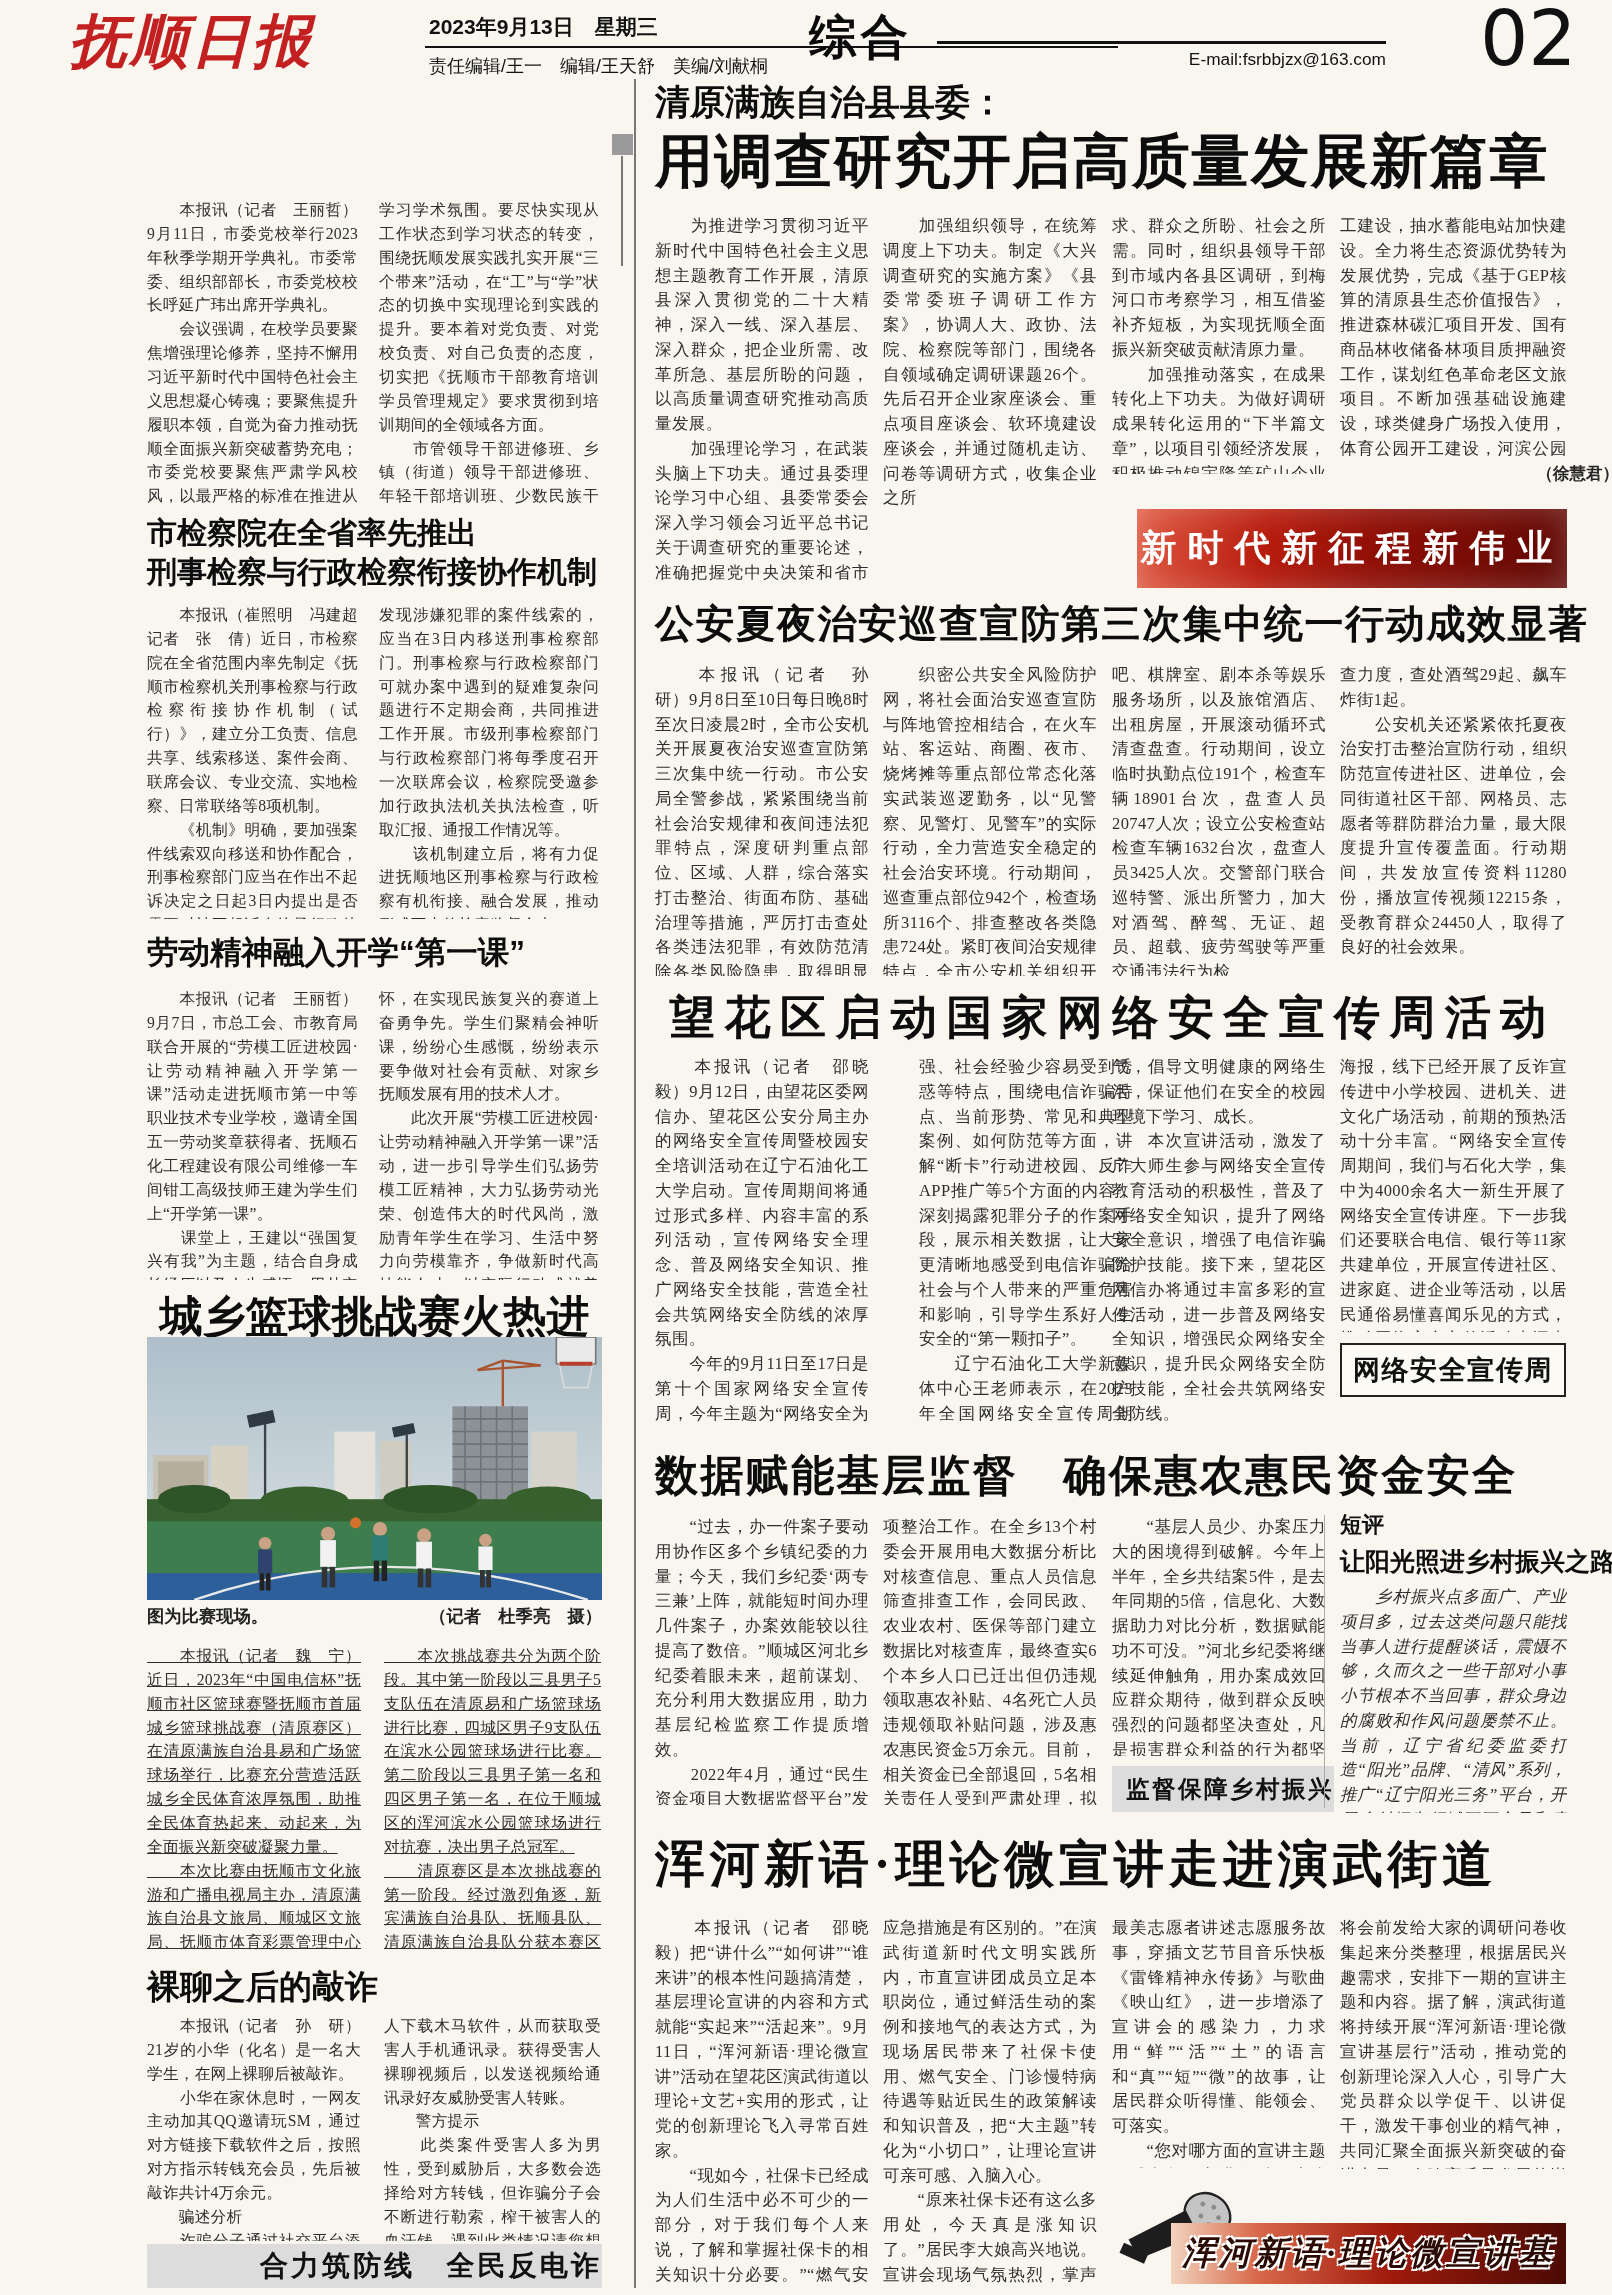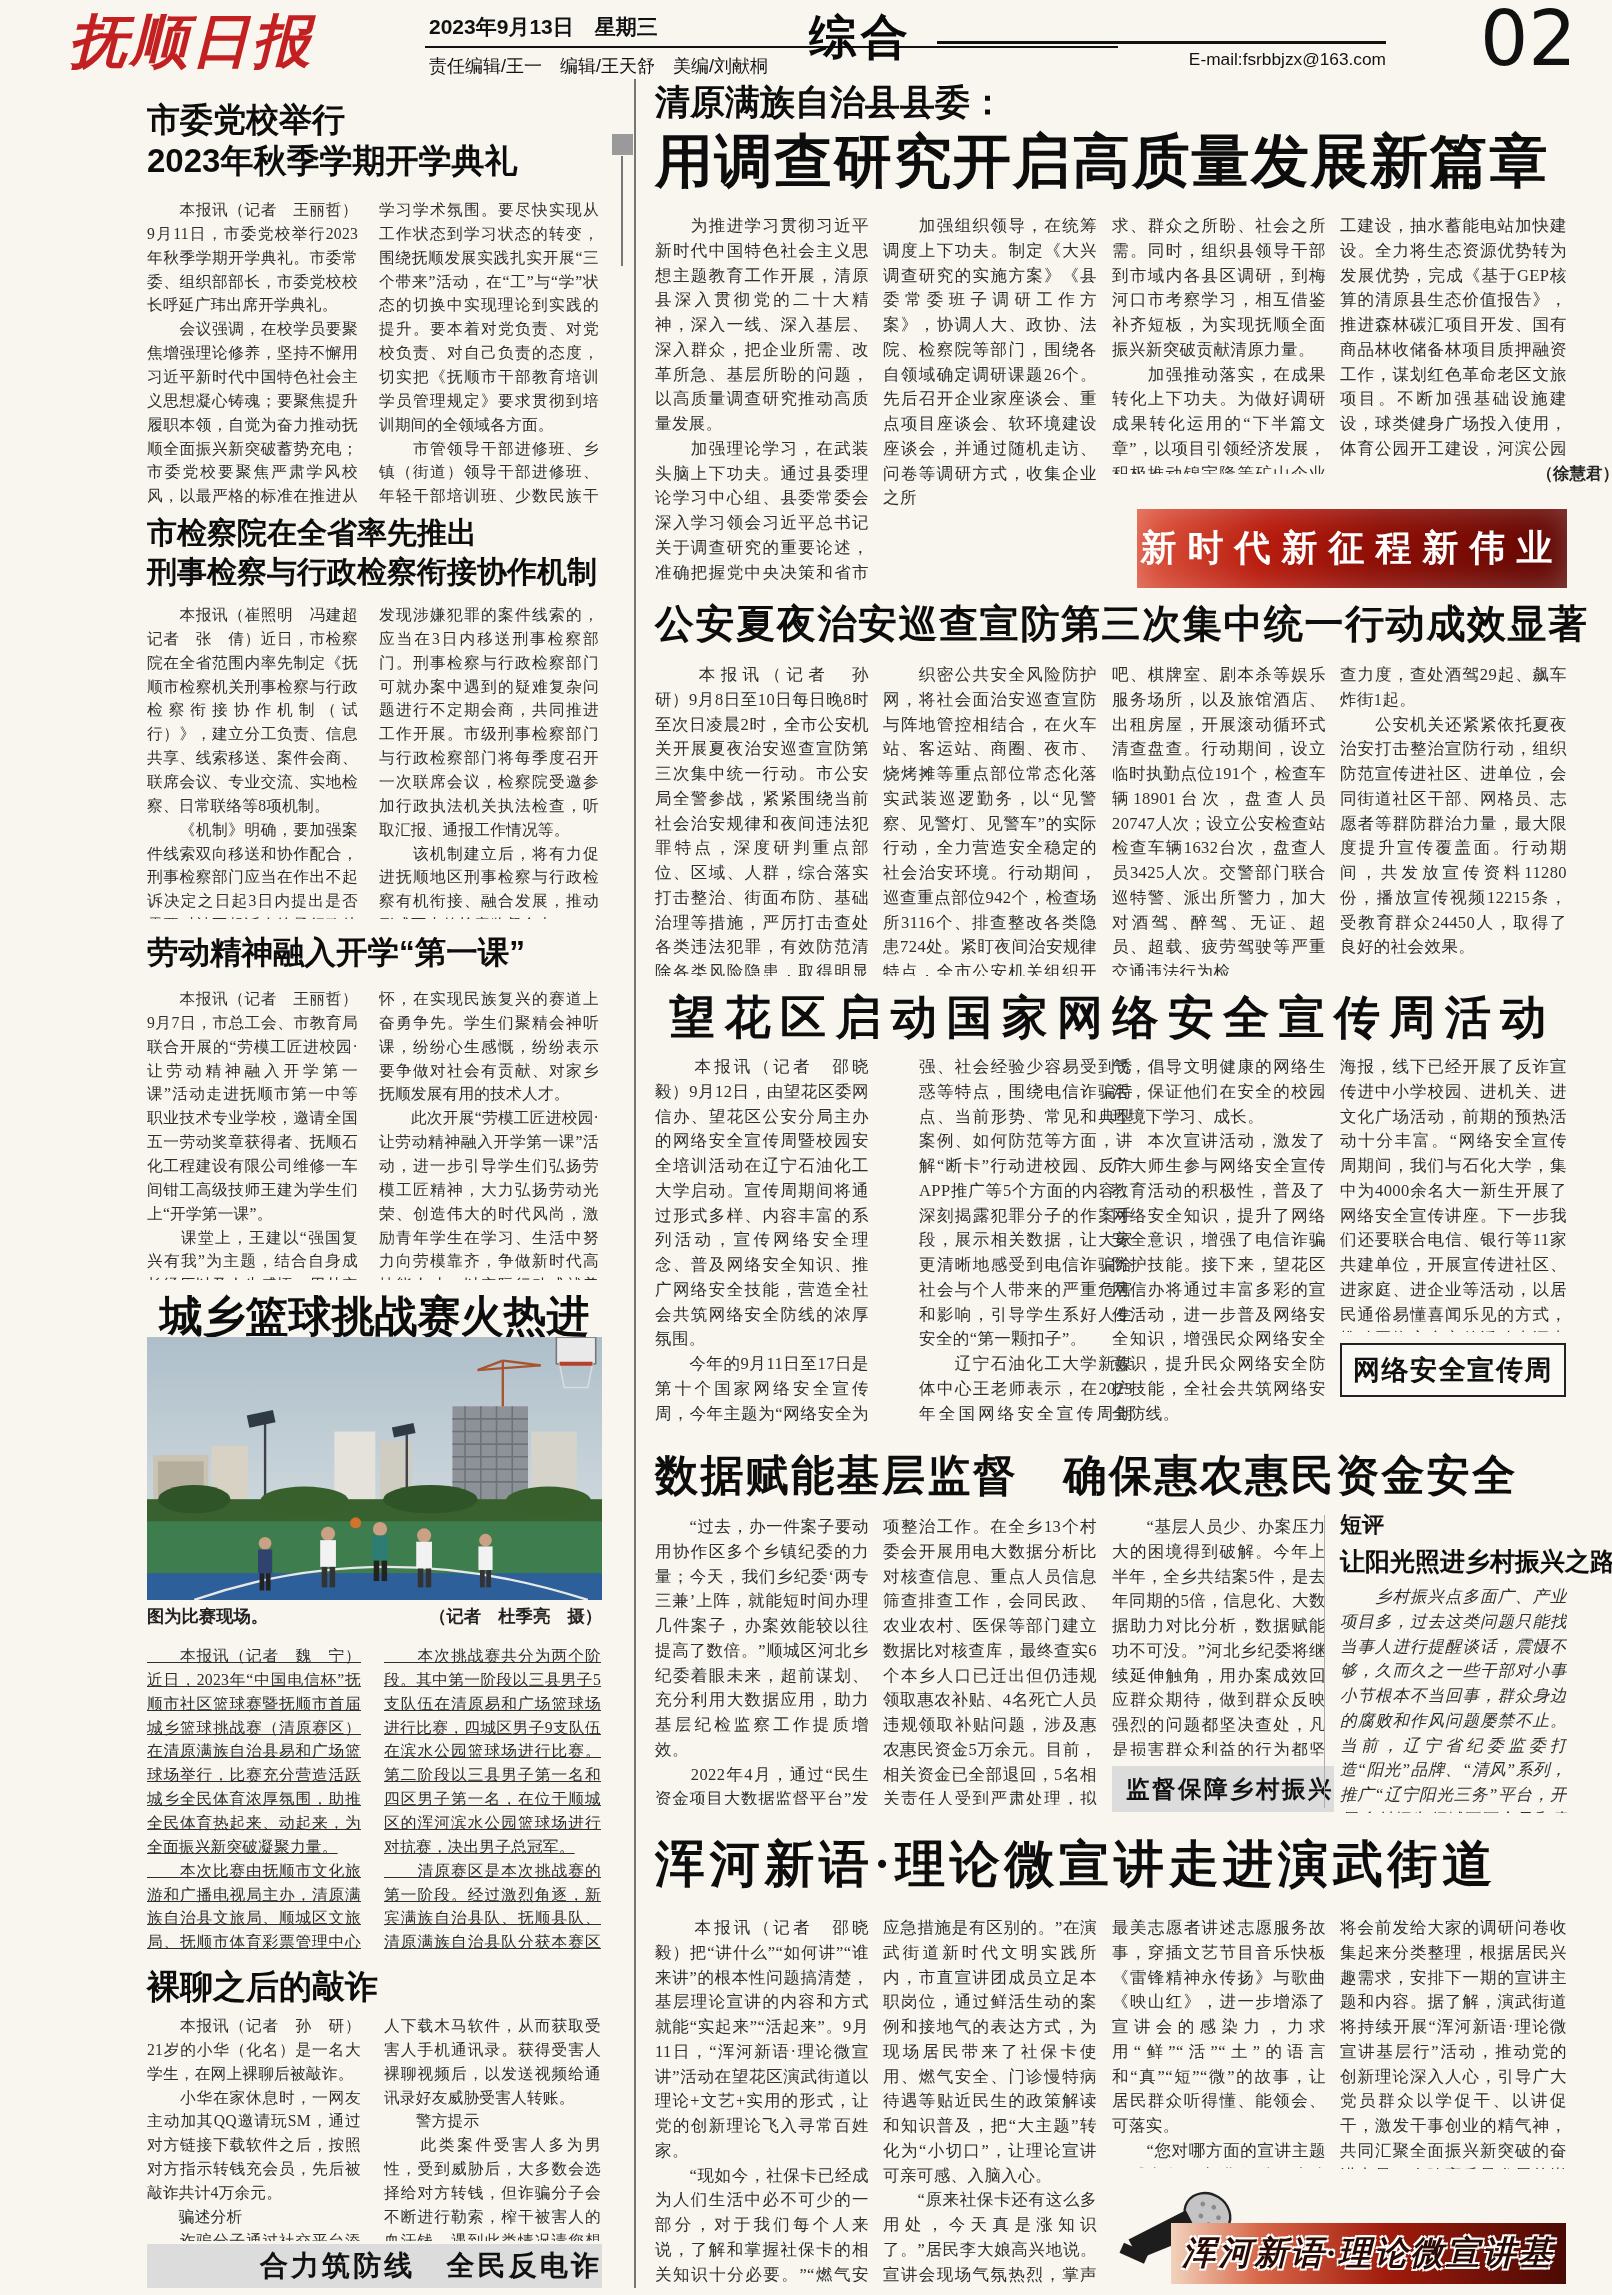--- a/index.html
+++ b/index.html
@@ -37,22 +37,20 @@
   <div class="abs sans" style="left:429px;top:12.6px;font-size:21px;font-weight:bold;color:#111;">2023年9月13日　星期三</div>
   <div class="abs rule" style="left:425px;top:46px;width:693px;height:2.4px;"></div>
   <div class="abs sans" style="left:429px;top:54px;font-size:18px;color:#111;">责任编辑/王一　编辑/王天舒　美编/刘献桐</div>
   <div class="abs sans" style="left:809px;top:6.3px;font-size:47px;font-weight:bold;letter-spacing:4.7px;color:#0a0a0a;">综合</div>
   <div class="abs rule" style="left:937px;top:41px;width:449px;height:3.1px;"></div>
   <div class="abs sans" style="left:1118px;top:49px;width:268px;text-align:right;font-size:17.3px;color:#111;">E-mail:fsrbbjzx@163.com</div>
   <div class="abs pageno" style="left:1480px;top:-6.3px;">02</div>
 
   <div class="abs vline" style="left:634px;top:79px;width:1.6px;height:2209px;"></div>
 
-  <div class="abs hl sans" style="left:147px;top:99px;width:425px;font-size:33px;line-height:1.25;">市委党校举行
-2023年秋季学期开学典礼</div>
   <div class="abs body-col-l" style="left:147px;top:198px;width:211px;height:313px;">　　本报讯（记者　王丽哲）9月11日，市委党校举行2023年秋季学期开学典礼。市委常委、组织部部长，市委党校校长呼延广玮出席开学典礼。
 　　会议强调，在校学员要聚焦增强理论修养，坚持不懈用习近平新时代中国特色社会主义思想凝心铸魂；要聚焦提升履职本领，自觉为奋力推动抚顺全面振兴新突破蓄势充电；市委党校要聚焦严肃学风校风，以最严格的标准在推进从严治校上积极作为。
 　　会议要求，在校学员要珍惜学习机会，带头营造、融入党校</div>
   <div class="abs body-col-l" style="left:379px;top:198px;width:220px;height:313px;">学习学术氛围。要尽快实现从工作状态到学习状态的转变，围绕抚顺发展实践扎实开展“三个带来”活动，在“工”与“学”状态的切换中实现理论到实践的提升。要本着对党负责、对党校负责、对自己负责的态度，切实把《抚顺市干部教育培训学员管理规定》要求贯彻到培训期间的全领域各方面。
 　　市管领导干部进修班、乡镇（街道）领导干部进修班、年轻干部培训班、少数民族干部培训班共计167名学员以及市委组织部、市委党校相关人员参加了开学典礼。</div>
 
   <div class="abs hl sans" style="left:147px;top:513px;width:480px;font-size:30px;line-height:1.3;">市检察院在全省率先推出
 刑事检察与行政检察衔接协作机制</div>
   <div class="abs body-col-l" style="left:147px;top:603px;width:211px;height:316px;">　　本报讯（崔照明　冯建超　记者　张　倩）近日，市检察院在全省范围内率先制定《抚顺市检察机关刑事检察与行政检察衔接协作机制（试行）》，建立分工负责、信息共享、线索移送、案件会商、联席会议、专业交流、实地检察、日常联络等8项机制。
 　　《机制》明确，要加强案件线索双向移送和协作配合，刑事检察部门应当在作出不起诉决定之日起3日内提出是否需要对被不起诉人给予行政处罚的意见，并移送行政检察部门审查。行政检察部门在履行检察职能过程中的</div>

